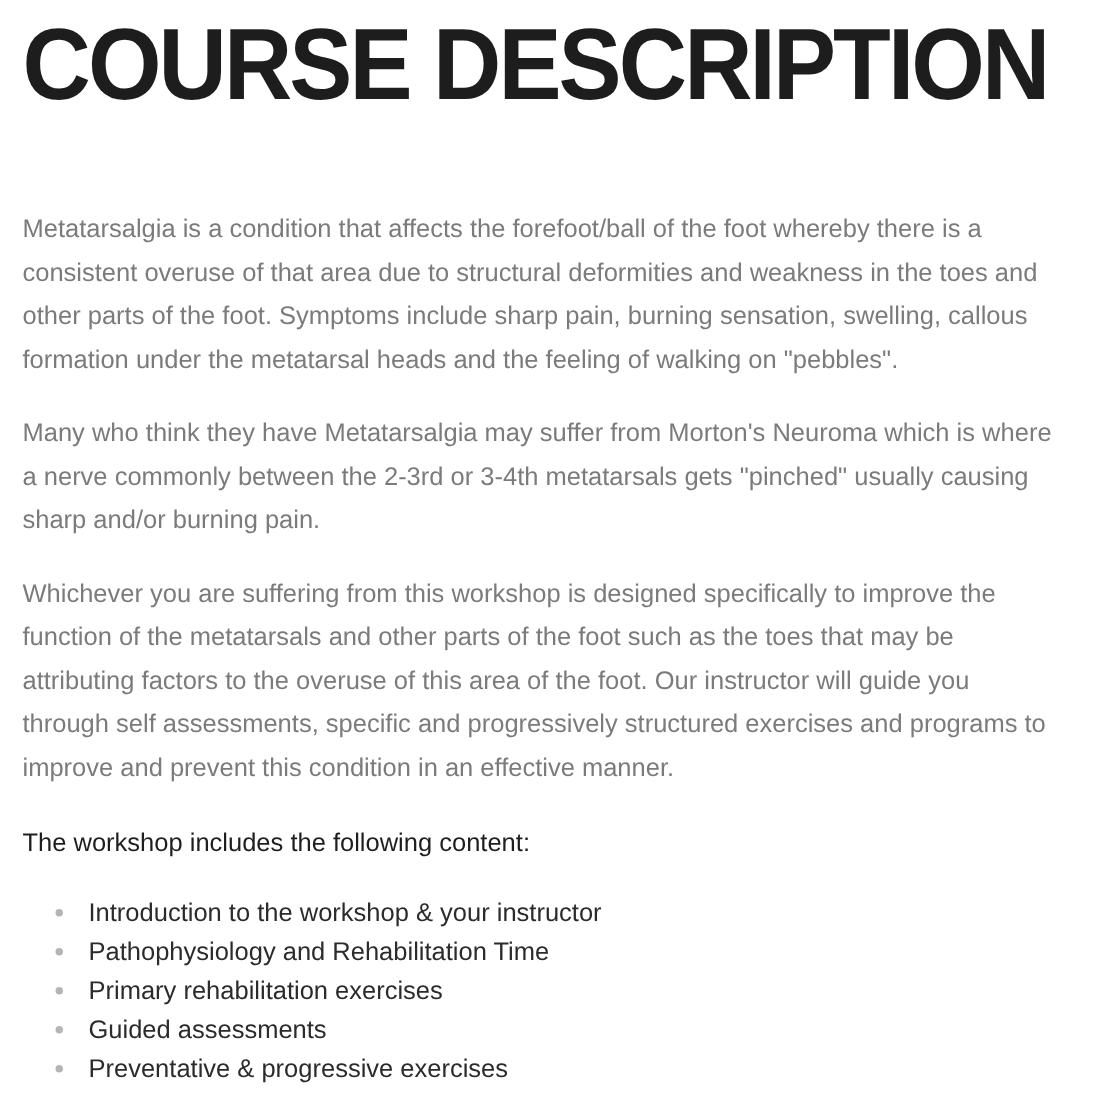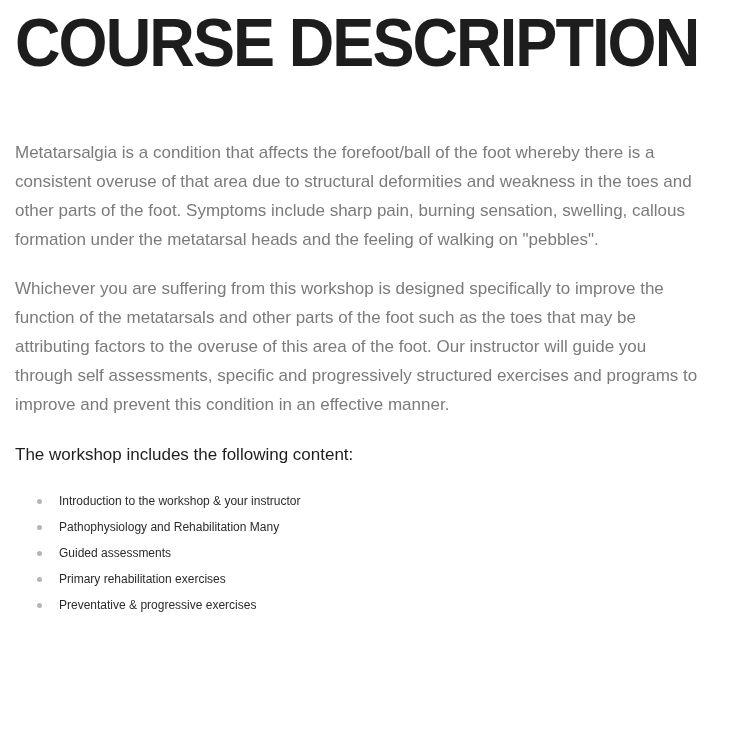--- a/index.html
+++ b/index.html
@@ -56,21 +56,21 @@
   }
   ul.content-list {
     list-style: none;
     margin: 27px 0 0 0;
     padding: 0;
   }
   ul.content-list li {
     position: relative;
     padding-left: 44px;
     margin-bottom: 7px;
-    font-size: 12px;
+    font-size: 17px;
     line-height: 19px;
     color: var(--list-text);
   }
   ul.content-list li .bullet {
     position: absolute;
     left: 22px;
     top: 7px;
     width: 5px;
     height: 5px;
     border-radius: 50%;
@@ -81,41 +81,42 @@
 <body>
 
 <div class="page">
 
   <h1 class="page-title">COURSE DESCRIPTION</h1>
 
   <div class="description">
 
     <div>
         <p>Metatarsalgia is a condition that affects the forefoot/ball of the foot whereby there is a consistent overuse of that area due to structural deformities and weakness in the toes and other parts of the foot. Symptoms include sharp pain, burning sensation, swelling, callous formation under the metatarsal heads and the feeling of walking on "pebbles".</p>
+        <p>Many who think they have Metatarsalgia may suffer from Morton's Neuroma which is where a nerve commonly between the 2-3rd or 3-4th metatarsals gets "pinched" usually causing sharp and/or burning pain.</p>
         <p>Whichever you are suffering from this workshop is designed specifically to improve the function of the metatarsals and other parts of the foot such as the toes that may be attributing factors to the overuse of this area of the foot. Our instructor will guide you through self assessments, specific and progressively structured exercises and programs to improve and prevent this condition in an effective manner.</p>
       </div>
 
     <div class="list-heading">The workshop includes the following content:</div>
 
     <ul class="content-list">
         <li>
         <span class="bullet"></span>
         <span>Introduction to the workshop &amp; your instructor</span>
       </li>
         <li>
         <span class="bullet"></span>
-        <span>Pathophysiology and Rehabilitation Many</span>
+        <span>Pathophysiology and Rehabilitation Time</span>
+      </li>
+        <li>
+        <span class="bullet"></span>
+        <span>Primary rehabilitation exercises</span>
       </li>
         <li>
         <span class="bullet"></span>
         <span>Guided assessments</span>
-      </li>
-        <li>
-        <span class="bullet"></span>
-        <span>Primary rehabilitation exercises</span>
       </li>
         <li>
         <span class="bullet"></span>
         <span>Preventative &amp; progressive exercises</span>
       </li>
       </ul>
 
   </div>
 </div>
 

